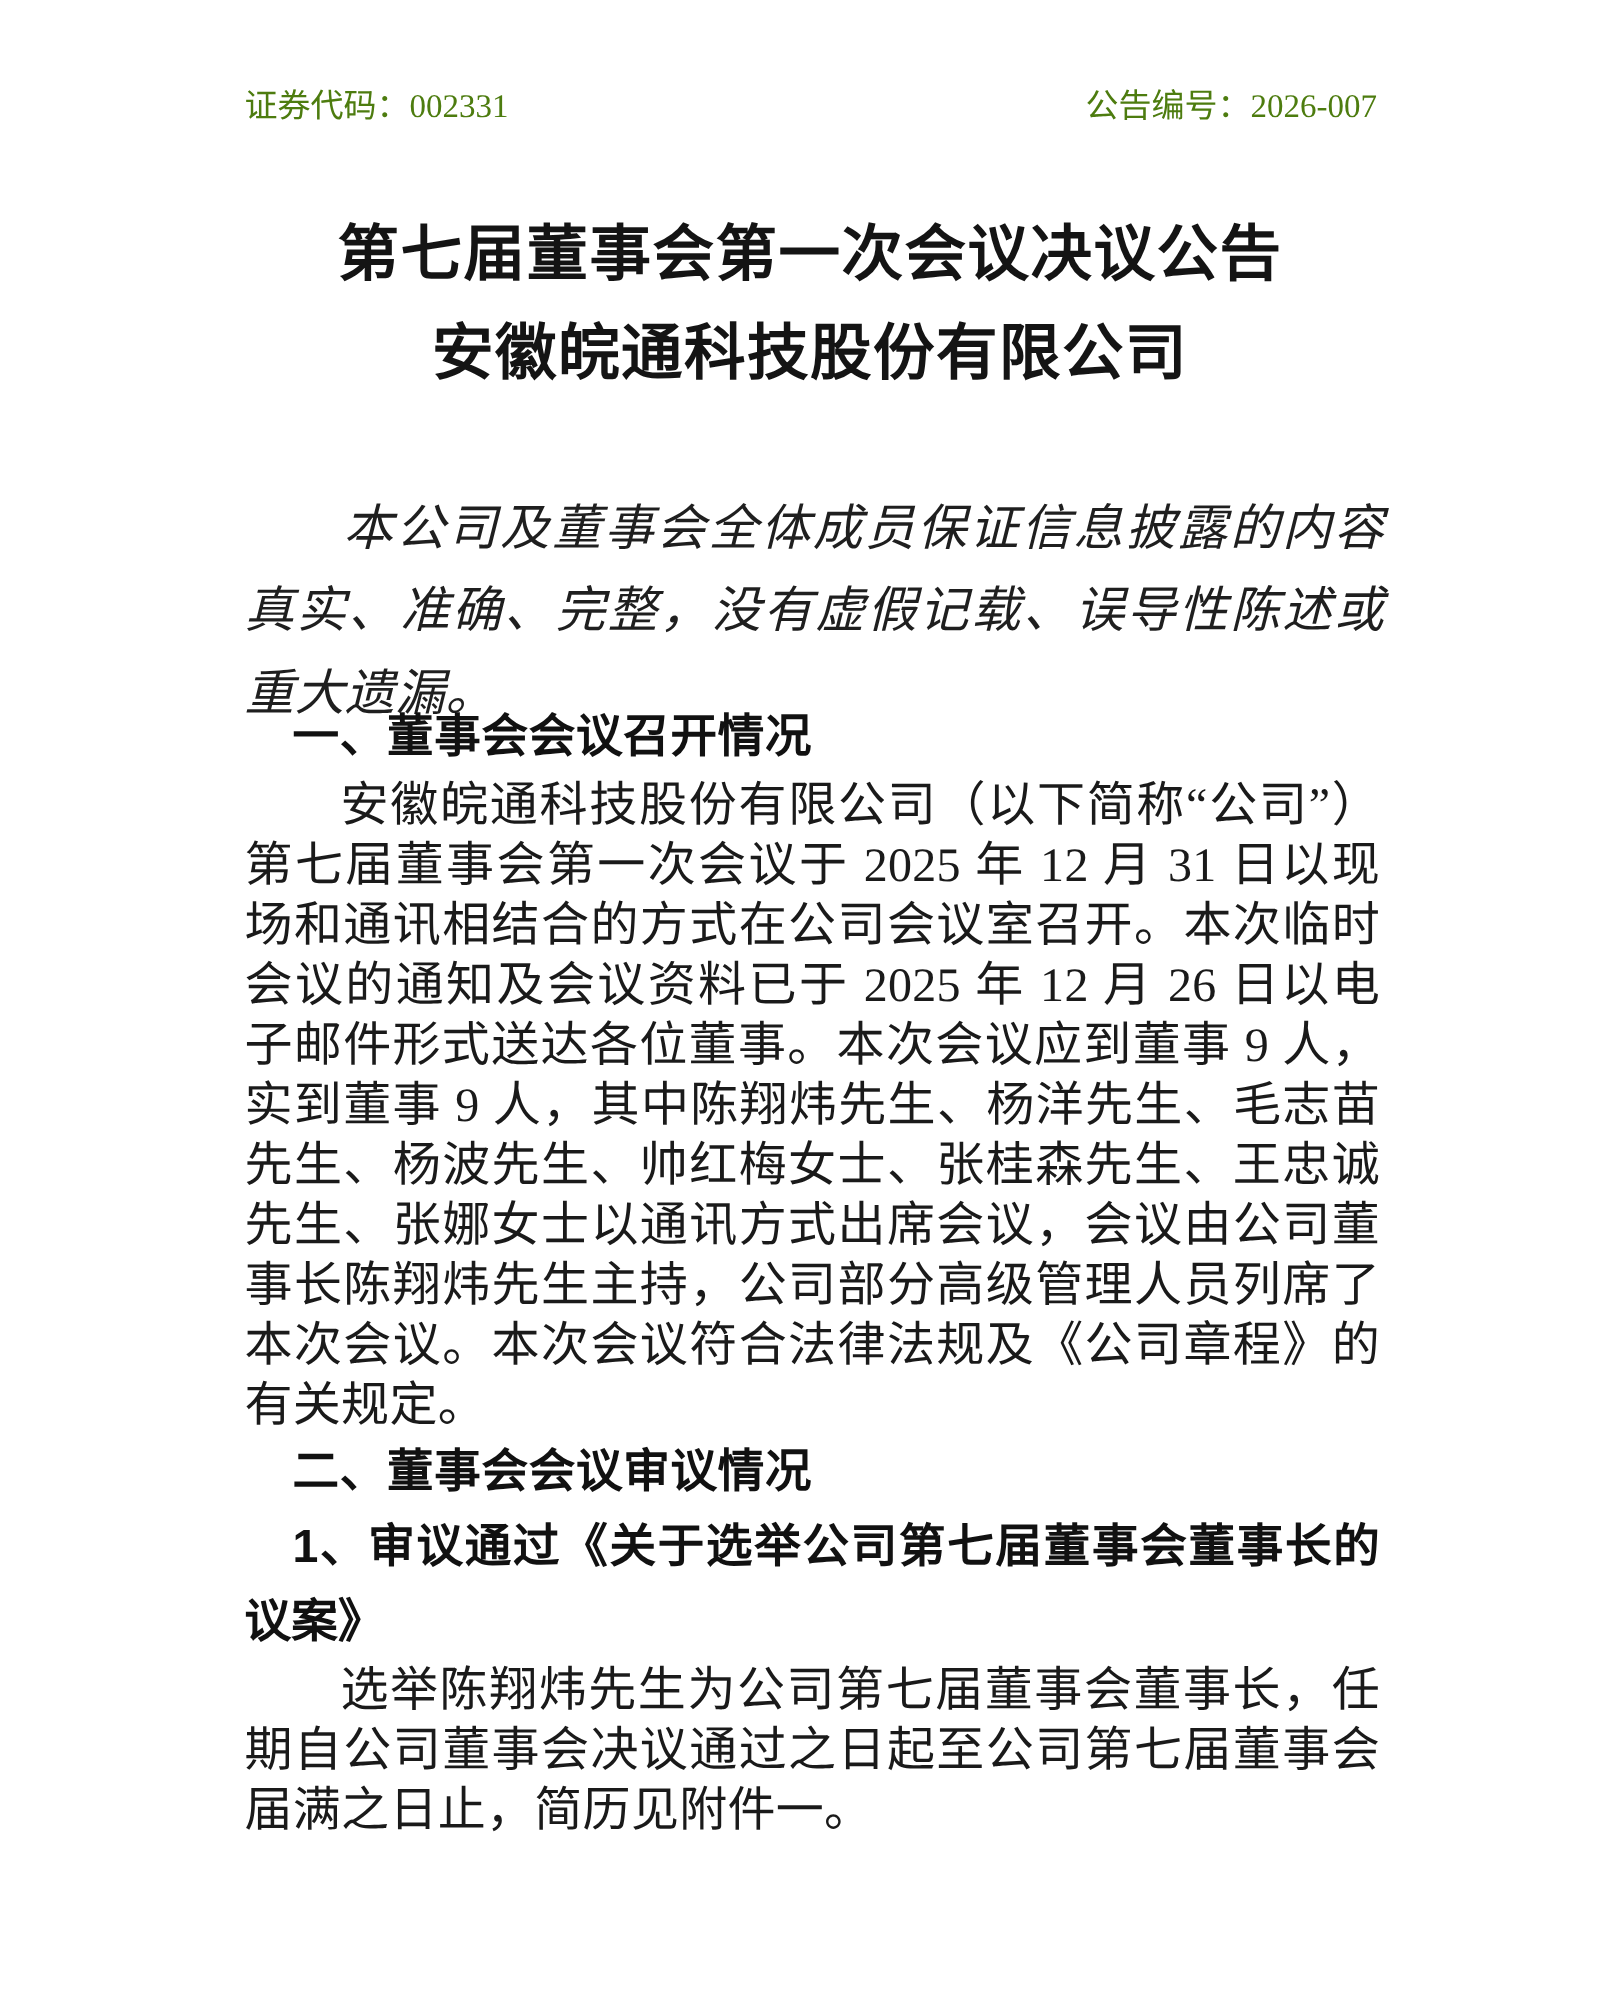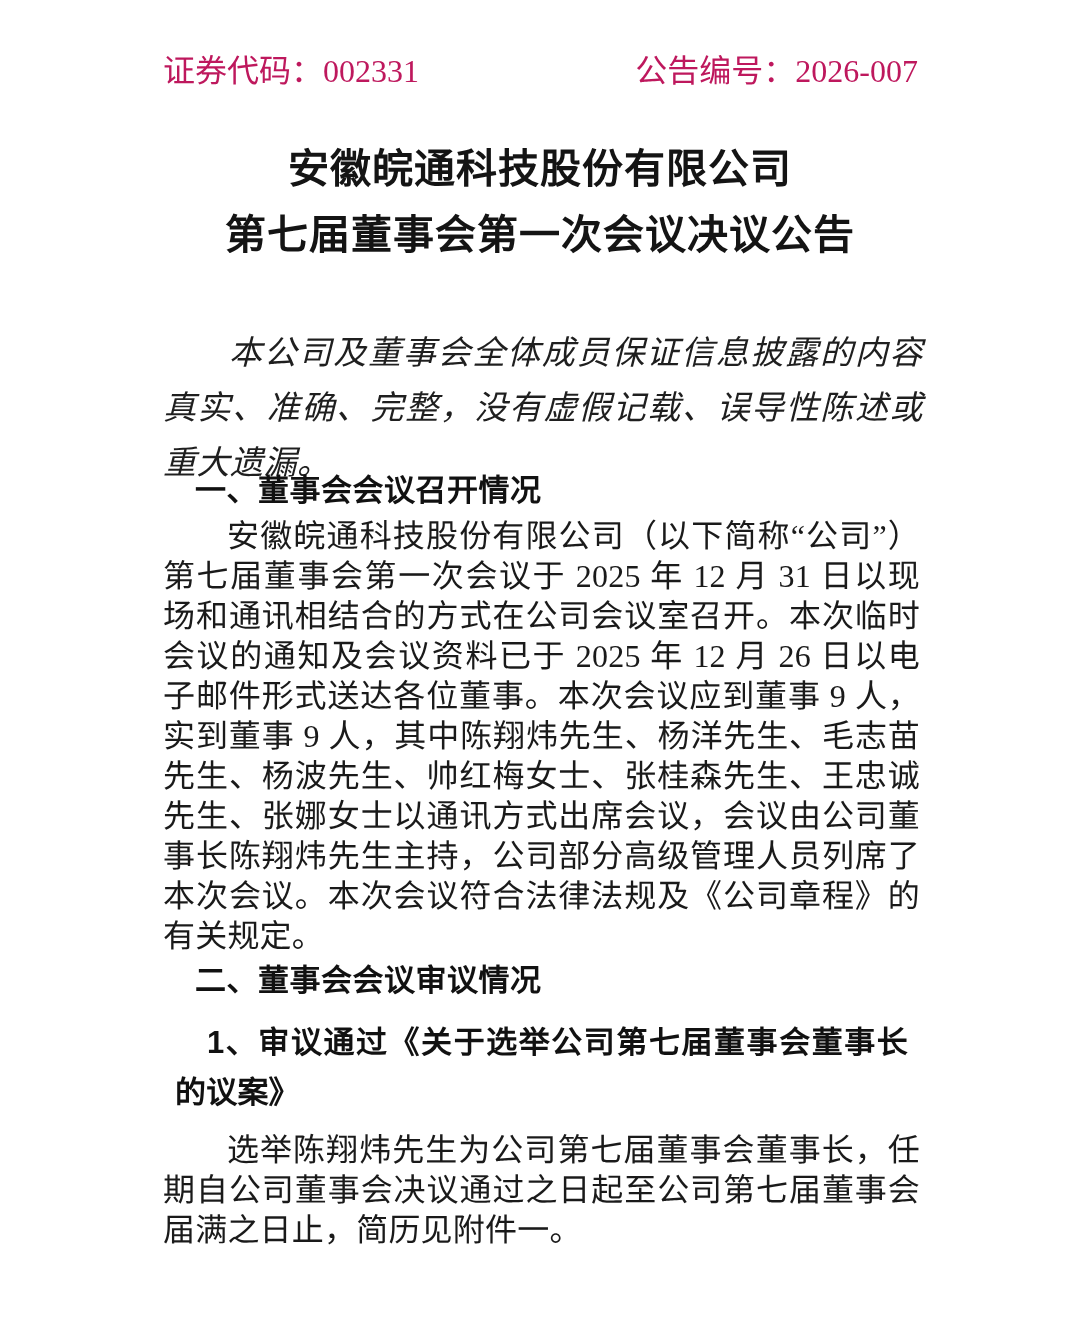--- a/index.html
+++ b/index.html
@@ -24,23 +24,23 @@
   
   .doc-header {
     position: absolute;
     left: 163px;
     top: 54px;
     width: 755px;
     height: 34px;
     display: flex;
     align-items: baseline;
     font-family: "Liberation Serif", "DejaVu Serif", serif;
-    font-size: 32px;
+    font-size: 22px;
     line-height: 34px;
-    color: #be185d;
+    color: #4d7c0f;
     white-space: nowrap;
   }
   .doc-header .hdr-code  { flex: 0 0 auto; }
   .doc-header .hdr-gap-a { flex: 0 0 92px; }
   .doc-header .hdr-abbr  { flex: 0 0 auto; }
   .doc-header .hdr-gap-b { flex: 1 1 auto; min-width: 40px; }
   .doc-header .hdr-no    { flex: 0 0 auto; }
 
   
   .title-block {
@@ -97,21 +97,21 @@
   .item-heading {
     font-family: "Liberation Sans", "DejaVu Sans", sans-serif;
     font-size: 31px;
     font-weight: 700;
     line-height: 50px;
     text-indent: 32px;
     letter-spacing: 0.2px;
     text-align: justify;
     text-justify: inter-ideograph;
     color: #111111;
-    margin: 12px;
+    margin: 0;
   }
 
   .para {
     font-family: "Liberation Serif", "DejaVu Serif", serif;
     font-size: 32px;
     line-height: 40px;
     text-indent: 64px;
     text-align: justify;
     text-justify: inter-ideograph;
     letter-spacing: 0.2px;
@@ -125,22 +125,22 @@
 <div class="page">
 
   <div class="doc-header">
     <span class="hdr-code">证券代码：002331</span>
     <span class="hdr-gap-a"></span>
     <span class="hdr-gap-b"></span>
     <span class="hdr-no">公告编号：2026-007</span>
   </div>
 
   <div class="title-block">
+    <div class="doc-title-line">第七届董事会第一次会议决议公告</div>
     <div class="doc-title-line">安徽皖通科技股份有限公司</div>
-    <div class="doc-title-line">第七届董事会第一次会议决议公告</div>
   </div>
 
   <div class="disclaimer">本公司及董事会全体成员保证信息披露的内容真实、准确、完整，没有虚假记载、误导性陈述或重大遗漏。</div>
 
   <div class="body-flow">
 
     <p class="sec-heading">一、董事会会议召开情况</p>
     <p class="para">安徽皖通科技股份有限公司（以下简称“公司”）第七届董事会第一次会议于 2025 年 12 月 31 日以现场和通讯相结合的方式在公司会议室召开。本次临时会议的通知及会议资料已于 2025 年 12 月 26 日以电子邮件形式送达各位董事。本次会议应到董事 9 人，实到董事 9 人，其中陈翔炜先生、杨洋先生、毛志苗先生、杨波先生、帅红梅女士、张桂森先生、王忠诚先生、张娜女士以通讯方式出席会议，会议由公司董事长陈翔炜先生主持，公司部分高级管理人员列席了本次会议。本次会议符合法律法规及《公司章程》的有关规定。</p>
 
     <p class="sec-heading">二、董事会会议审议情况</p>

